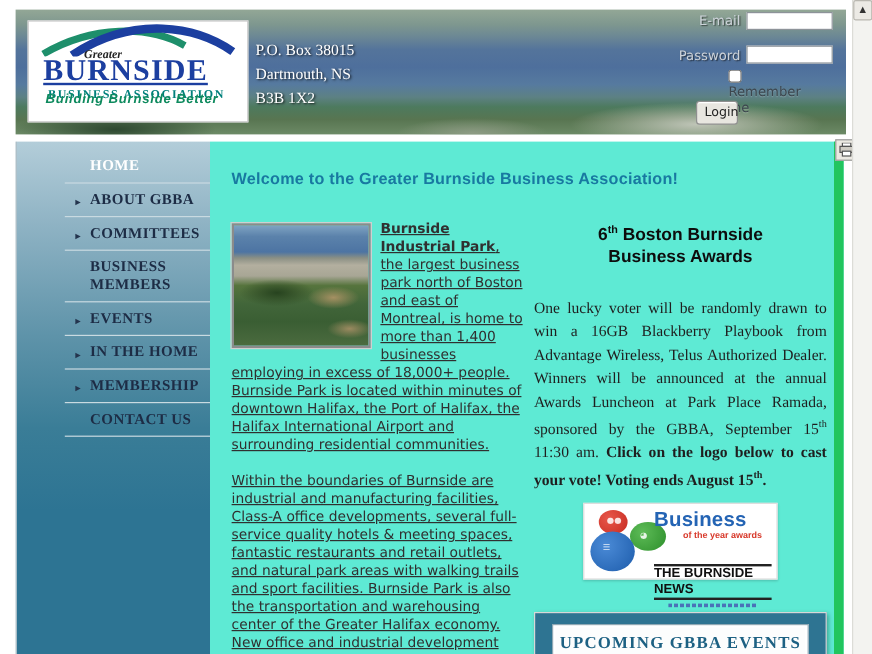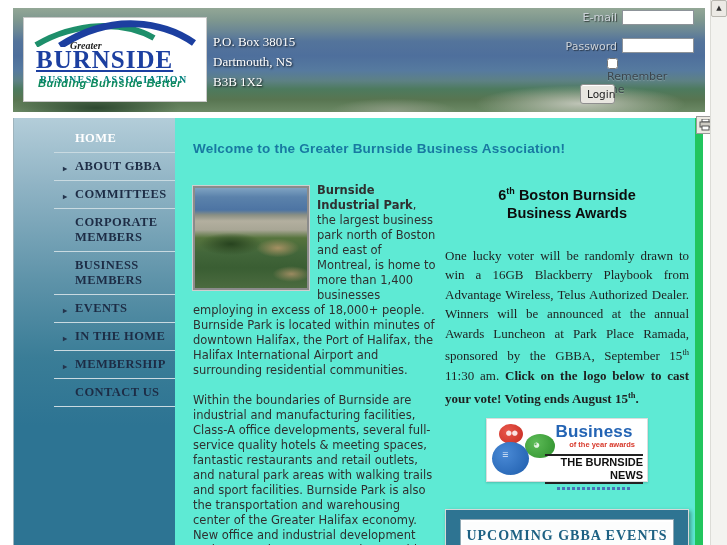--- a/index.html
+++ b/index.html
@@ -72,21 +72,21 @@
     position:absolute;left:175px;top:118px;width:520px;bottom:0;
     background:#5eead4;border-right:8px solid #22c55e;box-sizing:content-box;
     overflow:hidden;
   }
   h1.welcome{
     margin:23px 0 0 18px;font:700 13.5px "Liberation Sans",sans-serif;color:#1879a1;letter-spacing:.2px;
   }
   .cols{display:flex;padding-left:18px;}
   .col-left{width:244px;flex:0 0 244px;}
   .col-right{flex:1;margin-left:8px;padding-right:6px;}
-  .col-left p{font:400 11.5px/15px "DejaVu Sans",sans-serif;color:#303030;margin:0;}
+  .col-left p{font:400 11.5px/15px "DejaVu Sans",sans-serif;color:#303030;margin:0;text-decoration:underline;}
   p.intro{margin-top:27px;}
   .park-photo{
     float:left;width:112px;height:100px;margin:3px 8px 3px 0;
     border:2px solid #8b8b8b;outline:1px solid #cfcfcf;
     background:
       radial-gradient(30px 13px at 74% 60%, #a59062, rgba(165,144,98,0) 72%),
       radial-gradient(26px 11px at 86% 86%, #9b8a60, rgba(155,138,96,0) 72%),
       radial-gradient(42px 15px at 32% 56%, #27431f, rgba(39,67,31,0) 75%),
       linear-gradient(180deg,#7fa3c2 0%,#5b82ab 9%,#4d74a3 22%,#8a8f84 27%,#b3af9f 33%,#a8a695 42%,#56743d 50%,#42663a 65%,#3a5e33 80%,#4b6b3f 100%);
   }
@@ -105,24 +105,24 @@
   .news-logo{
     position:relative;width:160px;height:62px;margin:10px auto 0;
     background:#ffffff;border:1px solid #ddd;box-shadow:0 1px 2px rgba(0,0,0,.18);cursor:pointer;
   }
   .ball{position:absolute;border-radius:50%;}
   .ball.red{left:12px;top:5px;width:24px;height:20px;background:radial-gradient(circle at 35% 35%, #e8564a, #c62b20);}
   .ball.green{left:38px;top:15px;width:30px;height:24px;background:radial-gradient(circle at 35% 35%, #5dbb57, #2d8f2b);}
   .ball.blue{left:5px;top:23px;width:37px;height:33px;background:radial-gradient(circle at 35% 35%, #4a8ad6, #1d5cab);}
   .ball .glyph{position:absolute;left:28%;top:30%;color:rgba(255,255,255,.85);font-size:7px;line-height:7px;}
   .news-text{position:absolute;left:58px;right:4px;top:4px;}
-  .news-biz{font:700 17px/17px "Liberation Sans",sans-serif;color:#2464b4;text-align:center;letter-spacing:.2px;}
+  .news-biz{font:700 17px/17px "Liberation Sans",sans-serif;color:#2464b4;text-align:left;letter-spacing:.2px;}
   .news-year{font:700 7.5px/9px "Liberation Sans",sans-serif;color:#d8392b;text-align:right;padding-right:8px;}
   .news-name{
-    margin-top:5px;text-align:right;
+    margin-top:20px;text-align:left;
     font:700 11px/13px "Liberation Sans",sans-serif;color:#101010;
     border-top:2px solid #222;border-bottom:2px solid #222;padding:0;
   }
   .news-fineprint{height:3px;margin:3px 12px 0;background:repeating-linear-gradient(90deg,#4a72b8 0 3px,rgba(74,114,184,0) 3px 5px);}
   
   .events-btn{
     margin-top:27px;height:58px;box-sizing:border-box;
     background:#2e7492;border:1px solid #d7d7d7;
     box-shadow:2px 2px 4px rgba(0,0,0,.35);
     padding:9px 14px;cursor:pointer;
@@ -177,22 +177,20 @@
   <div class="remember">
     <input type="checkbox" style=""><span>Remember me</span>
   </div>
   <button class="login-btn">Login</button>
 </div>
 
 <div class="sidebar">
   <div class="nav-item active"><span>HOME</span></div>
   <div class="nav-item"><span class="arrow-icon">▸</span><span>ABOUT GBBA</span></div>
   <div class="nav-item"><span class="arrow-icon">▸</span><span>COMMITTEES</span></div>
-  <div class="nav-item"><span>CORPORATE
-MEMBERS</span></div>
   <div class="nav-item"><span>BUSINESS MEMBERS</span></div>
   <div class="nav-item"><span class="arrow-icon">▸</span><span>EVENTS</span></div>
   <div class="nav-item"><span class="arrow-icon">▸</span><span>IN THE HOME</span></div>
   <div class="nav-item"><span class="arrow-icon">▸</span><span>MEMBERSHIP</span></div>
   <div class="nav-item"><span>CONTACT US</span></div>
 </div>
 
 <div class="main">
   <h1 class="welcome">Welcome to the Greater Burnside Business Association!</h1>
   <div class="cols">

